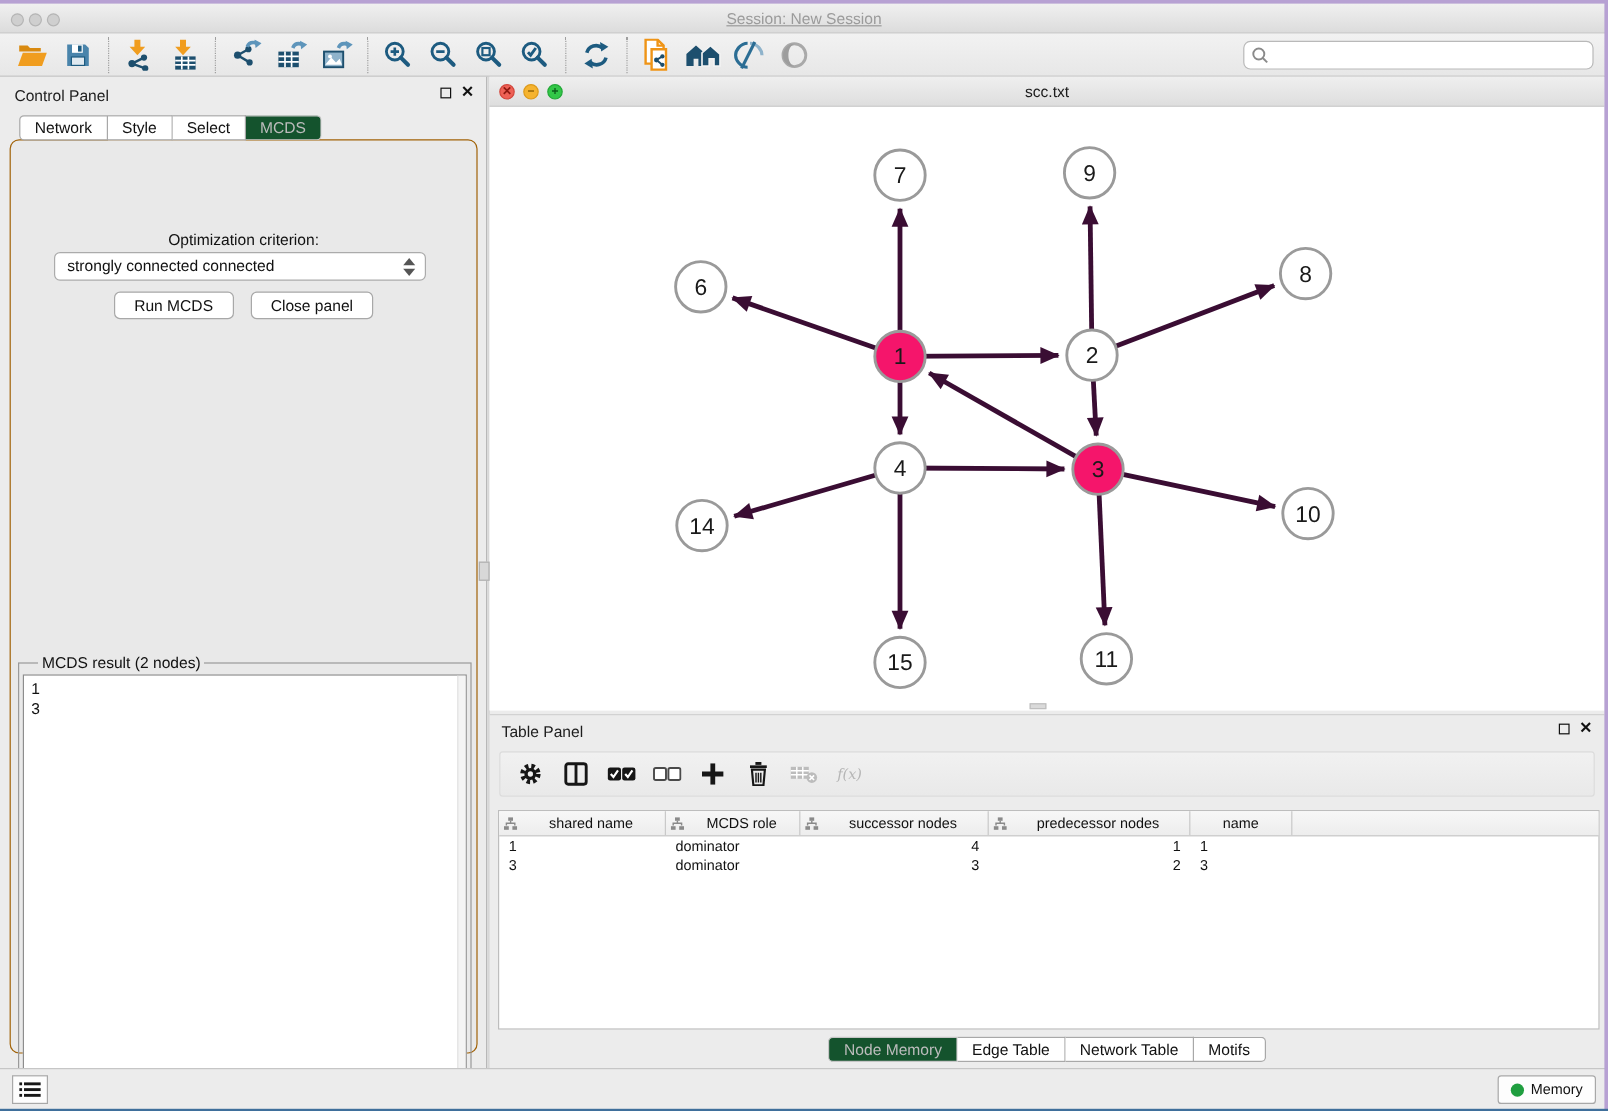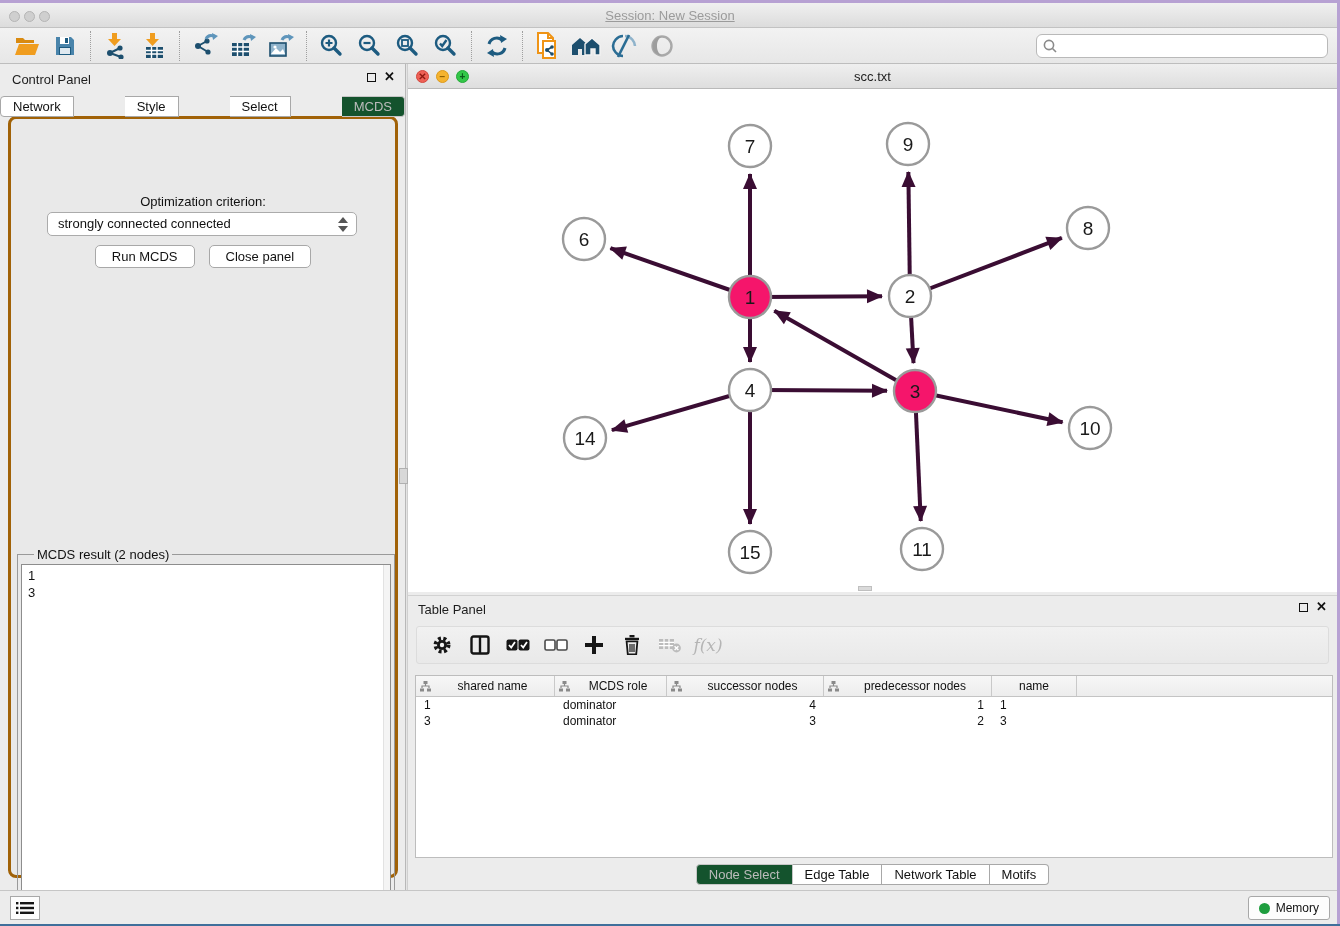--- a/index.html
+++ b/index.html
@@ -31,28 +31,28 @@
     padding:0 8px 0 26px; font-size:13px; color:#333; outline:none; background:#fff; }
   .search-wrap svg { position:absolute; left:7px; top:5px; }
 
   
   .control-panel { position:absolute; left:0; top:64px; width:405px; height:826px; background:#ececec; }
   .cp-header { position:absolute; left:0; top:0; width:100%; height:30px; }
   .cp-title { position:absolute; left:12px; top:8px; font-size:13px; color:#1d1d1d; }
   .win-btns { position:absolute; right:10px; top:8px; display:flex; gap:8px; align-items:center; }
   .float-box { width:9px; height:9px; border:1.5px solid #111; display:inline-block; }
   .close-x { font-size:13px; font-weight:bold; color:#111; line-height:10px; }
-  .cp-tabs { position:absolute; left:0; top:32px; width:100%; display:flex; justify-content:space-between; z-index:3; }
+  .cp-tabs { position:absolute; left:0; top:32px; width:100%; display:flex; justify-content:flex-start; z-index:3;padding-left:16px; }
   .seg { height:21px; padding:0 12px; font-size:13px; line-height:19px; background:#fff;
     border:1px solid #a8a8a8; border-left-width:0; color:#111; }
   .seg:first-child { border-left-width:1px; border-radius:4px 0 0 4px; }
   .seg:last-child { border-radius:0 4px 4px 0; }
   .seg.active { background:#14532d; color:#bcbcbc; border-color:#c6c6c6; }
   .cp-body { position:absolute; left:8px; top:52px; width:390px; height:762px;
-    background:#e9e9e9; border:3px solid #a16207; border-radius:8px; }
+    background:#e9e9e9; border:1px solid #a16207; border-radius:8px; }
   .opt-label { position:absolute; left:0; width:100%; top:75px; text-align:center; font-size:13px; color:#111; }
   .dropdown { position:absolute; left:36px; top:93px; width:310px; height:24px; background:#fff;
     border:1px solid #ababab; border-radius:5px; font-size:13px; line-height:22px; padding-left:10px; color:#111; }
   .dd-stepper { position:absolute; right:8px; top:3px; width:10px; height:17px; }
   .dd-stepper .up { position:absolute; top:1px; left:0; width:0; height:0;
     border-left:5px solid transparent; border-right:5px solid transparent; border-bottom:6px solid #555; }
   .dd-stepper .down { position:absolute; bottom:1px; left:0; width:0; height:0;
     border-left:5px solid transparent; border-right:5px solid transparent; border-top:6px solid #555; }
   .cp-buttons { position:absolute; left:0; width:100%; top:126px; display:flex; justify-content:center; gap:14px; }
   .push-btn { height:23px; padding:0 16px; background:#fff; border:1px solid #a8a8a8; border-radius:5px;
@@ -84,21 +84,21 @@
   .net-canvas { position:absolute; left:0; top:25px; width:929px; height:503px; background:#fff; }
   .h-grip { position:absolute; left:450px; bottom:1px; width:14px; height:5px; background:#dadada; border:1px solid #bfbfbf; }
 
   
   .table-panel { position:absolute; left:408px; top:595px; width:929px; height:295px; background:#ececec; border-top:1px solid #d2d2d2; }
   .tp-title { position:absolute; left:10px; top:6px; font-size:13px; color:#1d1d1d; }
   .tp-toolbar { position:absolute; left:8px; top:30px; width:913px; height:38px;
     background:linear-gradient(#f1f1f1,#e9e9e9); border:1px solid #dcdcdc; border-radius:3px;
     display:flex; align-items:center; gap:8px; padding-left:10px; }
   .tpt-btn { width:30px; height:30px; display:flex; align-items:center; justify-content:center; }
-  .fx-label { font-family:"DejaVu Serif", serif; font-style:italic; font-size:17px; color:#b5b5b5; }
+  .fx-label { font-family:"DejaVu Serif", serif; font-style:italic; font-size:12px; color:#b5b5b5; }
   .data-table { position:absolute; left:7px; top:79px; width:918px; height:183px; background:#fff; border:1px solid #bdbdbd; }
   .dt-header { display:flex; height:21px; background:linear-gradient(#f7f7f7,#ededed); border-bottom:1px solid #c4c4c4; }
   .dt-hcell { display:flex; align-items:center; border-right:1px solid #c9c9c9; font-size:12px; color:#111; padding:0 4px; }
   .dt-hcell .hlabel { flex:1; text-align:center; }
   .dt-row { display:flex; height:16px; font-size:12px; color:#111; }
   .dt-cell { padding:0 8px; overflow:hidden; white-space:nowrap; line-height:16px; }
   .tp-tabs { position:absolute; left:0; width:100%; top:268px; display:flex; justify-content:center; }
 
   
   .statusbar { position:absolute; left:0; top:890px; width:1340px; height:34px; background:#ececec; border-top:1px solid #c6c6c6; }
@@ -495,21 +495,21 @@
         <div class="dt-row">
           <div class="dt-cell" style="width: 139px; text-align: left;">3</div>
           <div class="dt-cell" style="width: 112px; text-align: left;">dominator</div>
           <div class="dt-cell" style="width: 157px; text-align: right;">3</div>
           <div class="dt-cell" style="width: 168px; text-align: right;">2</div>
           <div class="dt-cell" style="width: 85px; text-align: left;">3</div>
         </div>
       </div>
   </div>
   <div class="tp-tabs">
-      <div class="seg active">Node Select</div>
+      <div class="seg active">Node Memory</div>
       <div class="seg">Edge Table</div>
       <div class="seg">Network Table</div>
       <div class="seg">Motifs</div>
     </div>
 </div>
 
 <div class="statusbar">
   <div class="list-btn">
     <svg width="18" height="14" viewBox="0 0 18 14">
         <rect x="0" y="1" width="2.4" height="2.4" fill="#161616"></rect>

